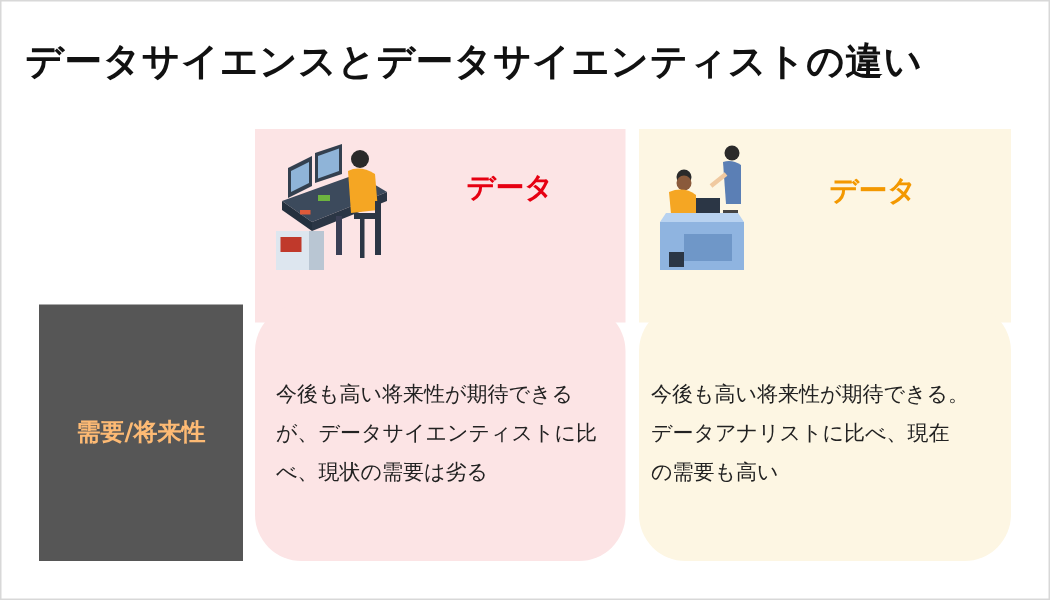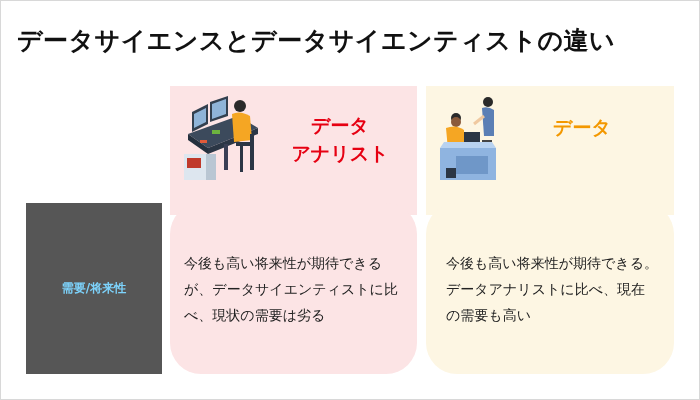--- a/index.html
+++ b/index.html
@@ -6,27 +6,27 @@
   body { width:700px; height:400px; background:#fff; font-family:"DejaVu Sans","Liberation Sans",sans-serif; overflow:hidden; }
   .frame { position:absolute; left:0; top:0; width:698px; height:398px; border:1px solid #d8d8d8; background:#fff; }
   .title { position:absolute; left:0; top:24px; width:632px; text-align:center; font-size:25px; font-weight:bold; color:#111; letter-spacing:0.5px; }
   .head-box { position:absolute; top:86px; height:129px; display:flex; align-items:center;text-decoration:underline; }
   .analyst-head { left:170px; width:247px; background:#fce4e5; }
   .scientist-head { left:426px; width:248px; background:#fdf6e3; }
   .head-label { font-weight:bold; font-size:19px; text-align:center; line-height:28px; }
   .analyst-head .head-label { color:#e60012; position:absolute; left:100px; width:140px; top:25px; }
   .scientist-head .head-label { color:#f39800; position:absolute; left:68px; width:176px; top:27px; }
   .illus { position:absolute; }
-  .row-label { position:absolute; left:26px; top:203px; width:136px; height:171px; background:#565656; color:#7dd3fc; font-weight:bold; font-size:12px; display:flex; align-items:center; justify-content:center; }
+  .row-label { position:absolute; left:26px; top:203px; width:136px; height:171px; background:#565656; color:#fdba74; font-weight:bold; font-size:16px; display:flex; align-items:center; justify-content:center; }
   .cell { position:absolute; top:203px; height:171px; display:flex; align-items:center;border-radius:31px; }
   .analyst-cell { left:170px; width:247px; background:#fce4e5; }
   .scientist-cell { left:426px; width:248px; background:#fdf6e3; }
   .cell-text { font-size:14px; color:#222; line-height:26px; word-break:break-all; }
   .analyst-cell .cell-text { padding-left:14px; width:222px; }
-  .scientist-cell .cell-text { padding-left:20px; width:212px; }
+  .scientist-cell .cell-text { padding-left:8px; width:212px; }
 </style>
 </head>
 <body>
 
 <div class="frame"></div>
 
 <div class="title">データサイエンスとデータサイエンティストの違い</div>
 
 <div class="head-box analyst-head">
   <svg class="illus" style="left:8px;top:8px" width="92" height="92" viewBox="0 0 92 92">
@@ -44,21 +44,20 @@
     <rect x="28" y="60" width="10" height="26" fill="#b9c6d3"></rect>
     <circle cx="62" cy="12" r="6" fill="#2a2a2a"></circle>
     <path d="M54 20 Q62 16 72 22 L74 46 L56 48 Z" fill="#f5a623"></path>
     <rect x="58" y="48" width="16" height="4" fill="#2b3645"></rect>
     <rect x="62" y="52" width="3" height="26" fill="#2b3645"></rect>
     <rect x="72" y="40" width="4" height="36" fill="#2b3645"></rect>
     <rect x="46" y="50" width="4" height="26" fill="#3a3f55"></rect>
   </svg>
   <div class="head-label">
     <div>データ</div>
-    <div>アナリスト</div>
   </div>
 </div>
 
 <div class="head-box scientist-head">
   <svg class="illus" style="left:8px;top:10px" width="66" height="92" viewBox="0 0 66 92">
     <circle cx="54" cy="6" r="5" fill="#2a2a2a"></circle>
     <path d="M48 12 Q54 10 60 14 L60 40 L50 40 Z" fill="#5b7fb5"></path>
     <line x1="50" y1="20" x2="40" y2="28" stroke="#f0c9a0" stroke-width="3"></line>
     <circle cx="22" cy="22" r="5" fill="#2a2a2a"></circle>
     <circle cx="22" cy="26" r="5" fill="#8a5a3b"></circle>

